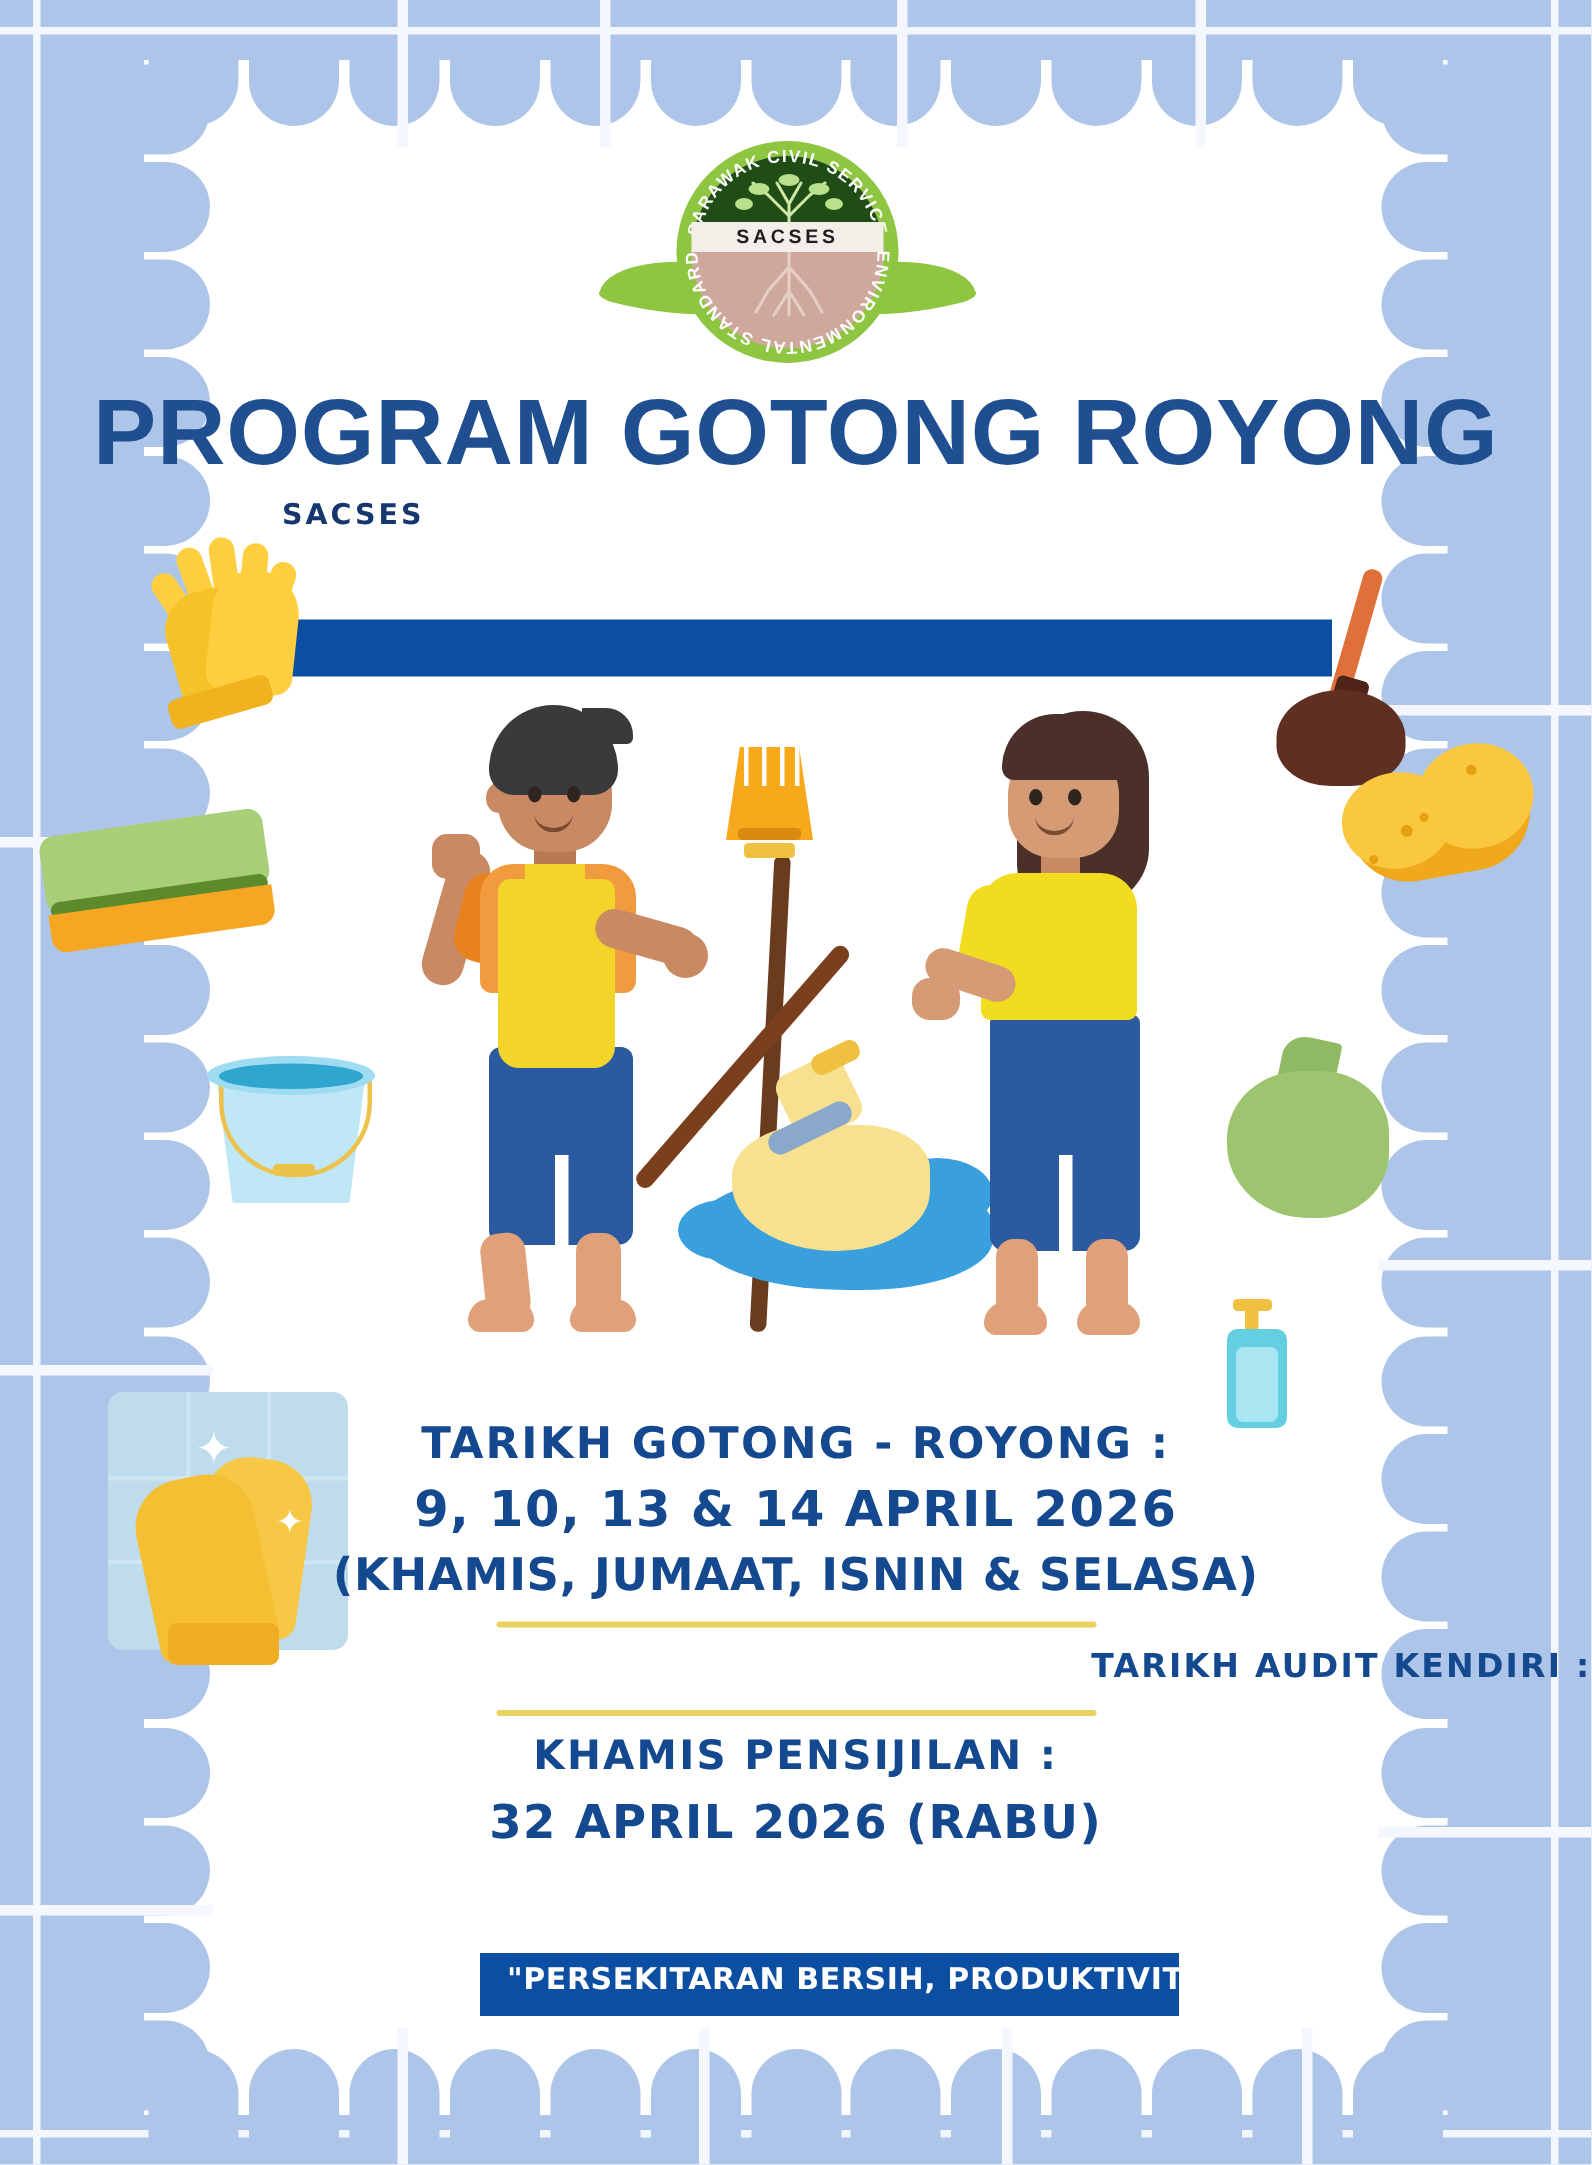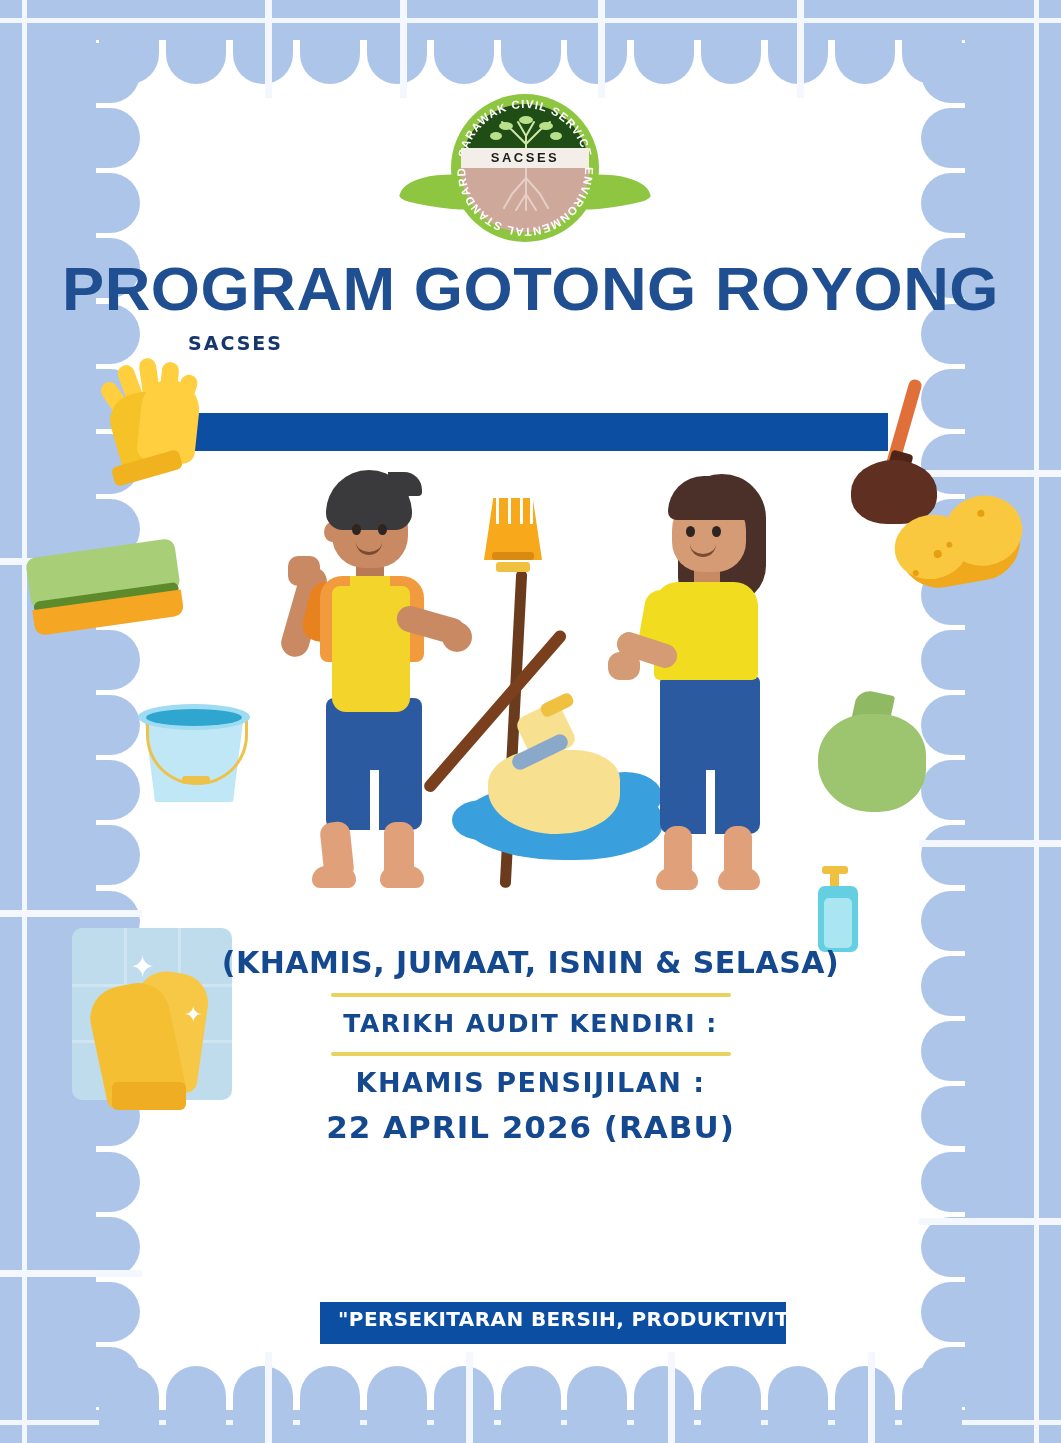--- a/index.html
+++ b/index.html
@@ -106,21 +106,21 @@
     position:absolute;left:0;top:940px;width:1061px;text-align:center;
     font-family:"DejaVu Sans",sans-serif;font-weight:bold;color:#14488f;
   }
   .dates .l{display:block;white-space:nowrap;}
   .l1{font-size:29px;letter-spacing:1.5px;line-height:44px;}
   .l2{font-size:33px;letter-spacing:1px;line-height:44px;}
   .l3{font-size:30px;letter-spacing:0.5px;line-height:46px;}
   .rule{
     width:400px;height:4px;background:#e9d25e;margin:7px auto 6px auto;border-radius:2px;
   }
-  .l4{font-size:25px;letter-spacing:1.5px;line-height:42px;}
+  .l4{font-size:22px;letter-spacing:1.5px;line-height:42px;text-align:right;}
   .l5{font-size:31px;letter-spacing:1px;line-height:44px;}
   .l6{font-size:27px;letter-spacing:1.5px;line-height:42px;}
   .l7{font-size:31px;letter-spacing:1px;line-height:46px;}
 
   
   .prop{position:absolute;}
 
   
   .gloves-tl{left:96px;top:358px;width:120px;height:120px;}
   .gloves-tl .g{position:absolute;background:#f5c228;border-radius:40% 46% 22% 30%;}
@@ -531,24 +531,26 @@
     <div class="armL"></div>
       <div class="handL"></div>
     <div class="head"></div>
     <div class="hairtop"></div>
     <div class="eye eyeL"></div>
       <div class="eye eyeR"></div>
     <div class="smile"></div>
   </div>
 
   <div class="dates">
+    <span class="l l1">TARIKH GOTONG - ROYONG :</span>
+    <span class="l l2">9, 10, 13 &amp; 14 APRIL 2026</span>
     <span class="l l3">(KHAMIS, JUMAAT, ISNIN &amp; SELASA)</span>
     <div class="rule"></div>
     <span class="l l4">TARIKH AUDIT KENDIRI :</span>
     <div class="rule"></div>
     <span class="l l6">KHAMIS PENSIJILAN :</span>
-    <span class="l l7">22 APRIL 2026 (RABU)</span>
+    <span class="l l7">32 APRIL 2026 (RABU)</span>
   </div>
 
   <div class="bar quote-box"></div>
   <div class="quote-text">"PERSEKITARAN BERSIH, PRODUKTIVITI MENING</div>
 
 </div>
 
 </body></html>

